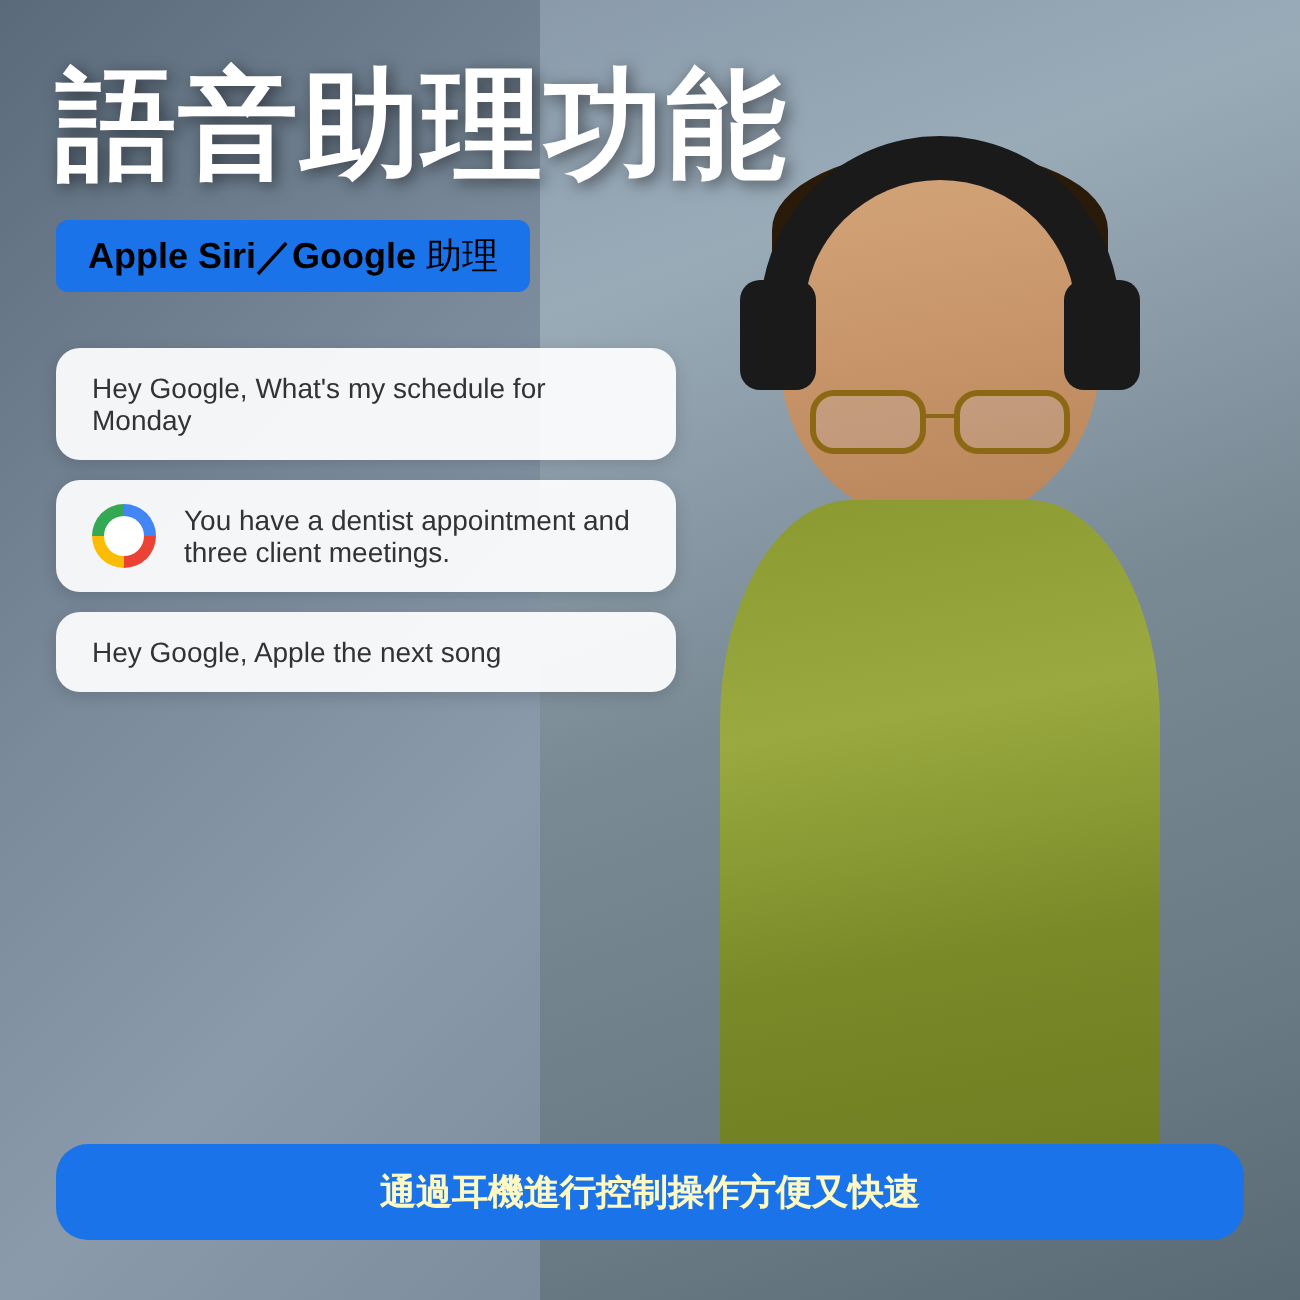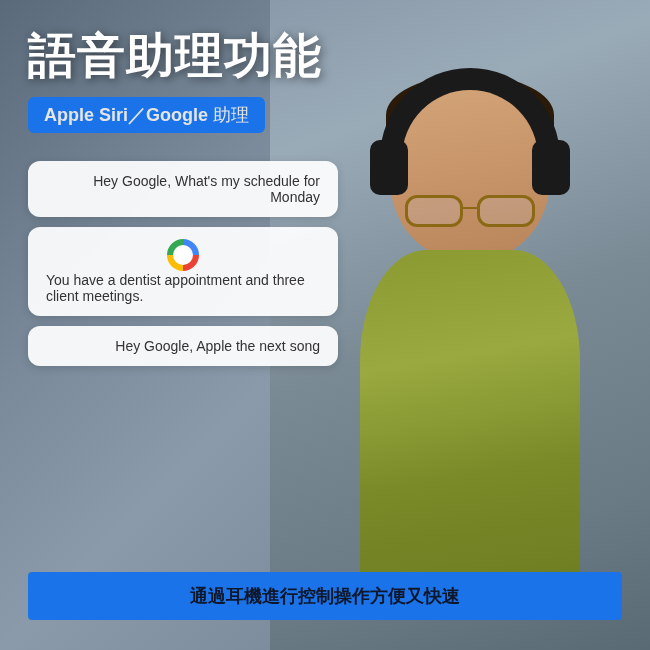--- a/index.html
+++ b/index.html
@@ -156,63 +156,62 @@
 
     
     .content {
       position: absolute;
       inset: 0;
       z-index: 10;
       padding: 30px 28px;
     }
 
     .main-title {
-      font-size: 48px;
+      font-size: 60px;
       font-weight: 900;
       color: #ffffff;
       text-shadow: 2px 2px 8px rgba(0,0,0,0.5);
       margin-bottom: 14px;
       line-height: 1.1;
       letter-spacing: 1px;
     }
 
     .subtitle-badge {
       display: inline-block;
       background: #1a73e8;
-      color: #e5e5e5;
+      color: #000000;
       font-size: 18px;
       font-weight: 700;
       padding: 6px 16px;
       border-radius: 6px;
       margin-bottom: 28px;
     }
 
     .subtitle-badge .normal {
       font-weight: 400;
     }
 
     
     .chat-bubble {
       background: rgba(255, 255, 255, 0.92);
       border-radius: 12px;
       padding: 12px 18px;
       margin-bottom: 10px;
       max-width: 310px;
       font-size: 14px;
       color: #333;
-      text-align: right;
+      text-align: left;
       box-shadow: 0 2px 8px rgba(0,0,0,0.15);
     }
 
     .chat-bubble.response {
       display: flex;
       align-items: center;
       text-align: left;
-      gap: 1px;
-      flex-direction: column;
+      gap: 14px;
     }
 
     .google-icon {
       width: 32px;
       height: 32px;
       border-radius: 50%;
       flex-shrink: 0;
       background: conic-gradient(
         #4285f4 0deg 90deg,
         #ea4335 90deg 180deg,
@@ -228,26 +227,26 @@
       background: white;
       border-radius: 50%;
     }
 
     .bottom-banner {
       position: absolute;
       bottom: 30px;
       left: 28px;
       right: 28px;
       background: #1a73e8;
-      color: #0f172a;
+      color: #fef9c3;
       font-size: 18px;
       font-weight: 700;
       text-align: center;
       padding: 12px 20px;
-      border-radius: 4px;
+      border-radius: 16px;
       z-index: 20;
     }
   </style>
 </head>
 <body>
 
 <div class="background"></div>
 
 <div class="person-area">
   <div class="person-figure">

